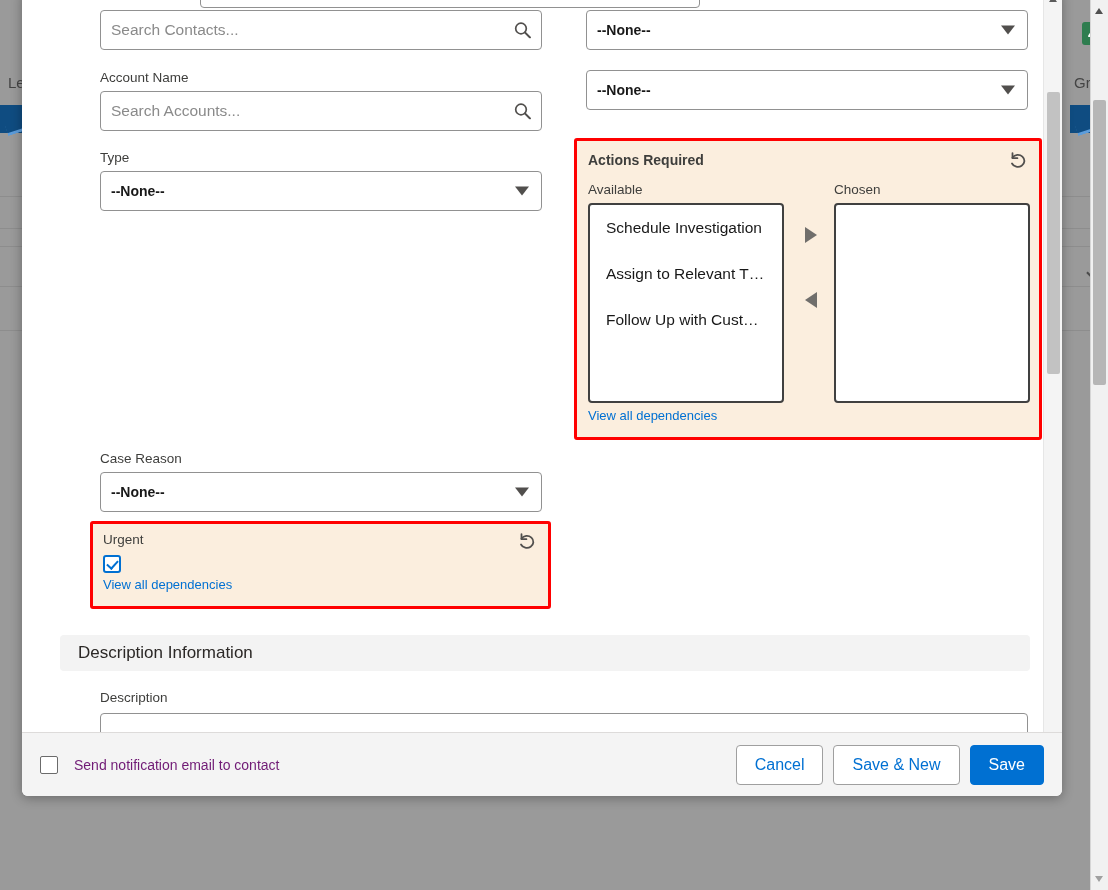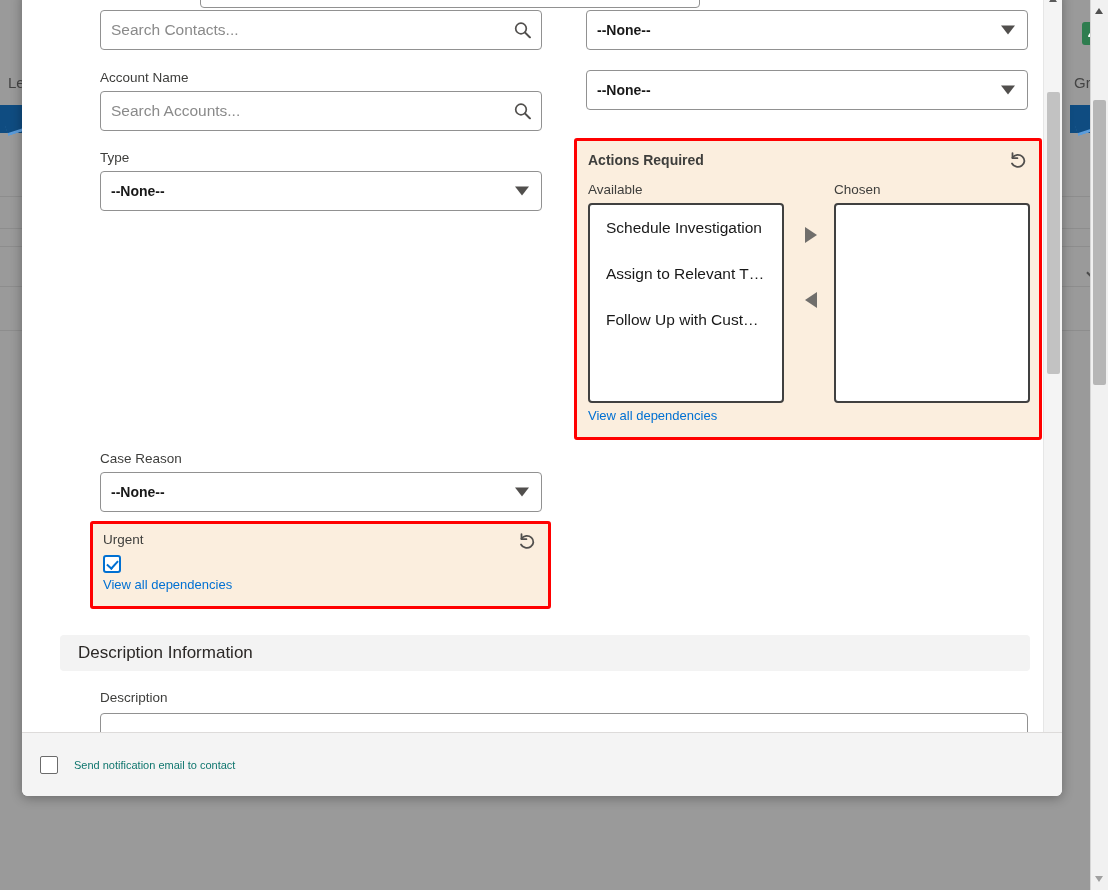--- a/index.html
+++ b/index.html
@@ -172,21 +172,21 @@
   
   #footer{
     position:absolute;left:0;bottom:0;width:1040px;height:64px;
     background:#f4f4f4;border-top:1px solid #dddbda;
     display:flex;align-items:center;box-sizing:border-box;padding:0 18px;
   }
   .footer-cbx{
     box-sizing:border-box;width:18px;height:18px;border:1px solid #6b6b6b;border-radius:2px;
     background:#ffffff;margin-right:16px;
   }
-  .footer-cbx-label{font-size:11px;color:#0f766e;}
+  .footer-cbx-label{font-size:14px;color:#701a75;}
   .footer-btns{margin-left:auto;display:flex;gap:10px;align-items:center;}
   .btn{
     box-sizing:border-box;height:40px;border-radius:4px;font-size:16px;
     display:flex;align-items:center;justify-content:center;padding:0 18px;cursor:pointer;
     font-family:"Liberation Sans",sans-serif;
   }
   .btn-neutral{background:#ffffff;border:1px solid #9f9f9f;color:#0070d2;}
   .btn-brand{background:#0070d2;border:1px solid #0070d2;color:#ffffff;}
 </style>
 </head>
@@ -337,14 +337,19 @@
     <div id="modal-scroll">
       <div class="m-arrow-up"></div>
       <div class="m-thumb"></div>
       <div class="m-arrow-down"></div>
     </div>
   </div>
 
   <div id="footer">
     <div class="footer-cbx"></div>
     <div class="footer-cbx-label">Send notification email to contact</div>
+    <div class="footer-btns">
+      <div class="btn btn-neutral">Cancel</div>
+      <div class="btn btn-neutral">Save &amp; New</div>
+      <div class="btn btn-brand">Save</div>
+    </div>
   </div>
 </div>
 
 </body></html>

